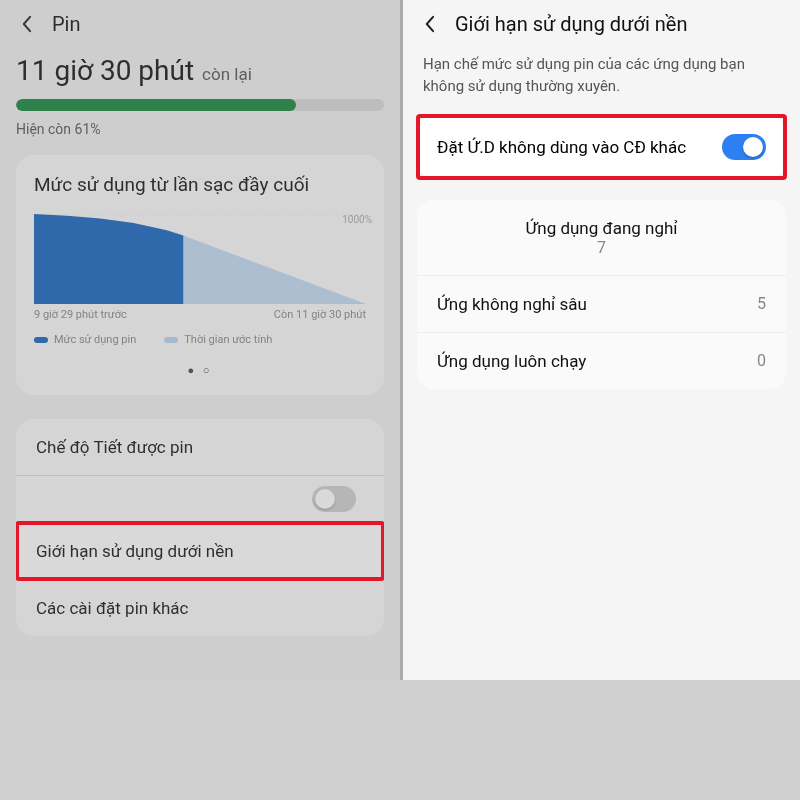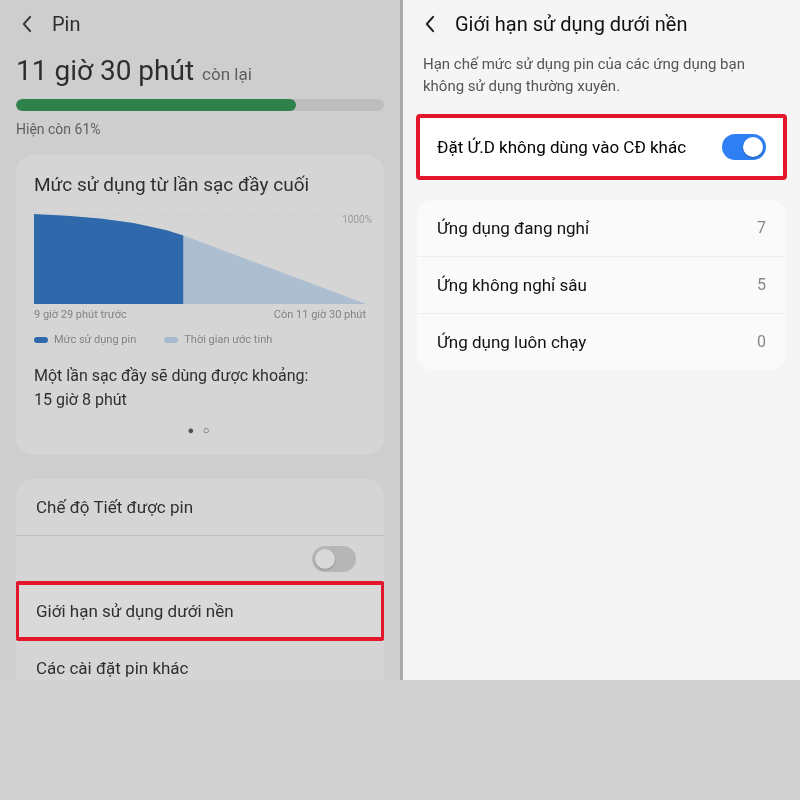--- a/index.html
+++ b/index.html
@@ -37,21 +37,21 @@
   .toggle { width: 44px; height: 26px; background: #c7c7c7; border-radius: 13px; position: relative; }
   .toggle::after { content:""; position:absolute; width:20px; height:20px; background:#fff; border-radius:50%; top:3px; left:3px; box-shadow:0 1px 2px rgba(0,0,0,0.3); }
   .toggle.on { background: #2d7ff3; }
   .toggle.on::after { left: auto; right: 3px; }
   .hl { position: relative; }
   .hl-border { position: absolute; inset: -2px -1px; border: 4px solid #e3162b; border-radius: 4px; pointer-events: none; z-index: 5; }
   .desc { font-size: 15px; color: #555; padding: 6px 20px 18px; line-height: 1.45; }
   .r-toggle-row { display:flex; align-items:center; justify-content:space-between; background:#fff; padding:18px 20px; border-radius:16px; margin:0 14px 22px; font-size:17px; }
   .r-list { margin: 0 14px; background:#fafafa; border-radius:16px; overflow:hidden; }
   .r-row { display:flex; justify-content:space-between; align-items:center; padding:18px 20px; border-top:1px solid #eee; }
-  .r-row:first-child { border-top:none; }
+  .r-row:first-child { border-top:none;flex-direction:column; }
   .r-label { font-size:17px; color:#111; }
   .r-val { font-size:16px; color:#888; }
 </style>
 </head>
 <body>
 
 <div class="screen screen-left">
   <div class="dim"></div>
   <div class="header">
     <div class="back">
@@ -91,24 +91,20 @@
       </div>
       <div class="legend">
         <div class="legend-item">
           <span class="legend-dot" style="background:#1565c0"></span>
           <span>Mức sử dụng pin</span>
         </div>
         <div class="legend-item">
           <span class="legend-dot" style="background:#b8d4f0"></span>
           <span>Thời gian ước tính</span>
         </div>
-      </div>
-      <div class="estimate">
-        <span>Một lần sạc đầy sẽ dùng được khoảng:</span><br>
-        <span>15 giờ 8 phút</span>
       </div>
       <div class="dots">● ○</div>
     </div>
   </div>
 
   <div class="list">
     <div class="row">
       <span>Chế độ Tiết được pin</span>
     </div>
     <div class="row-sep" style="padding:10px 28px 10px 0">

